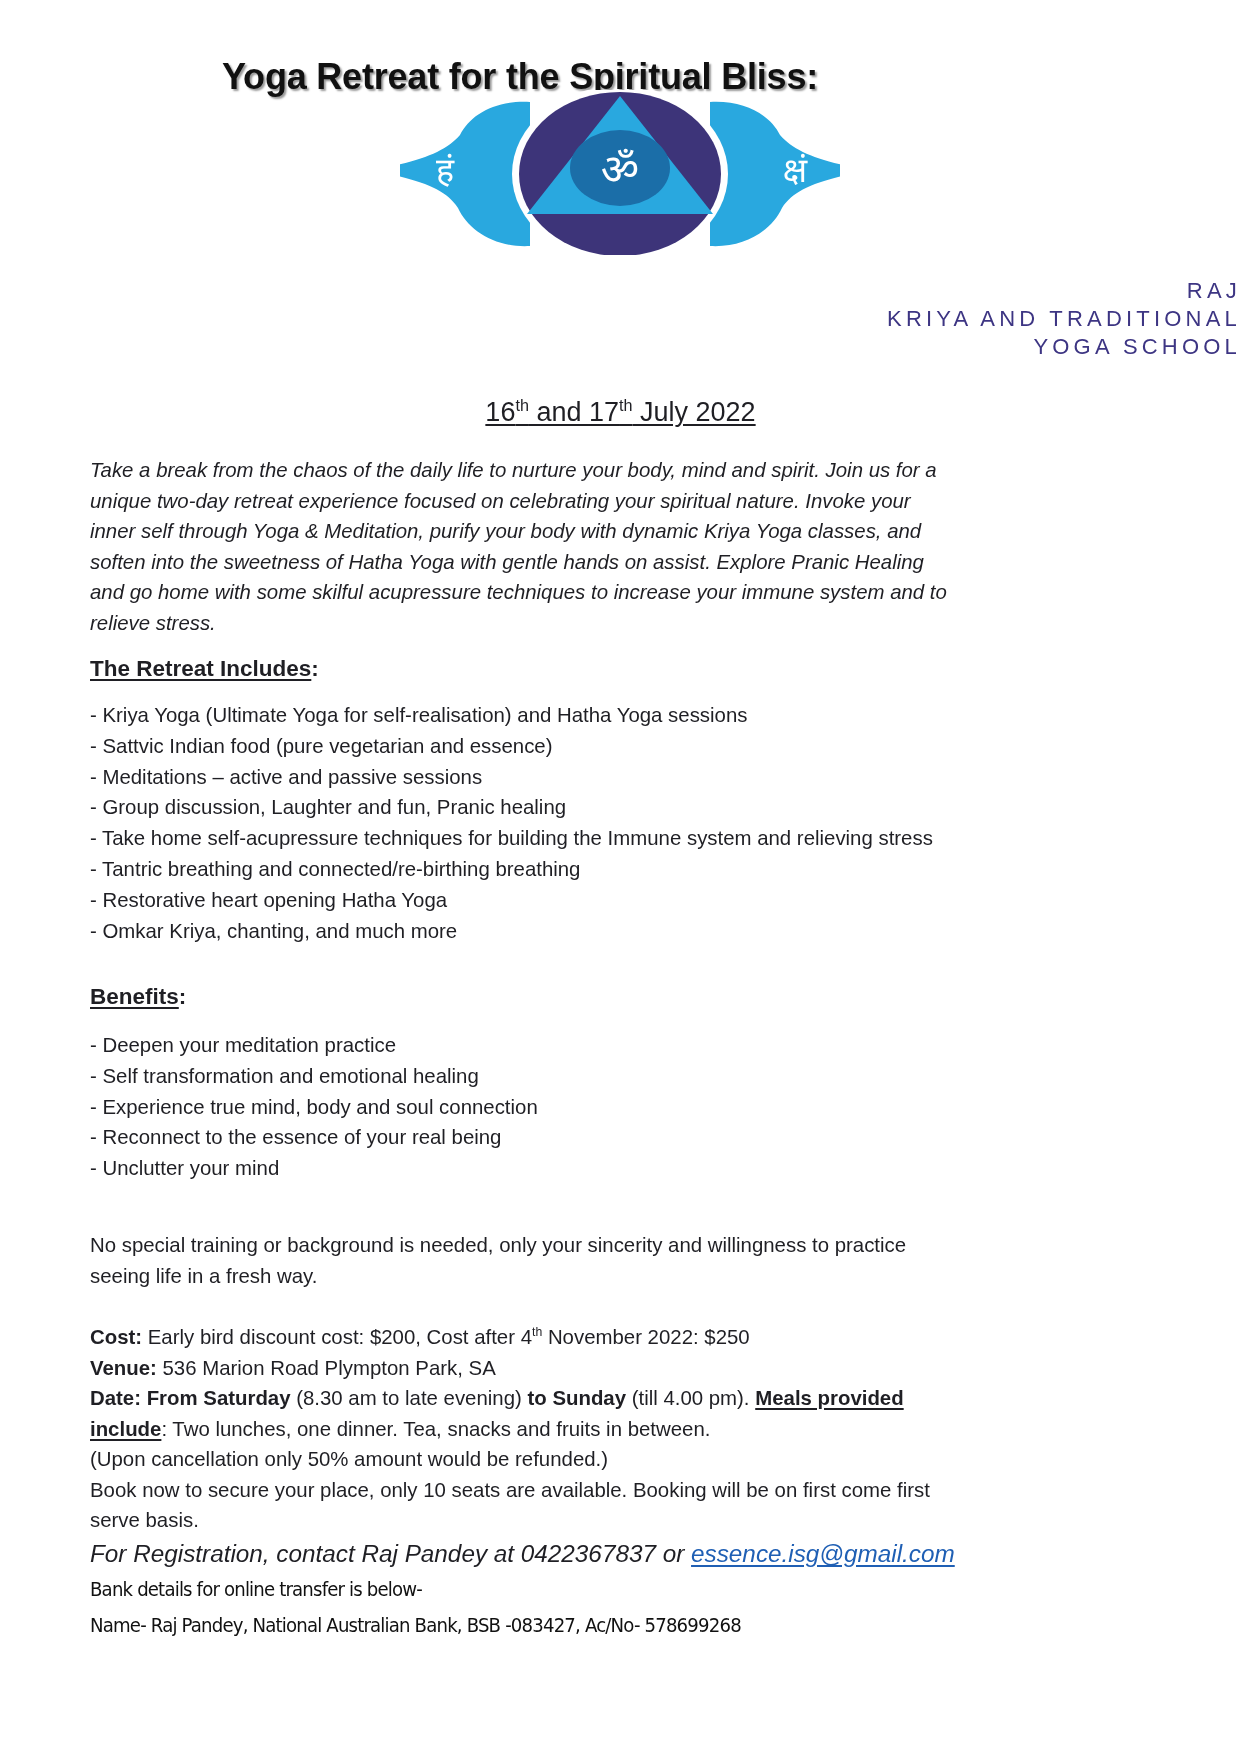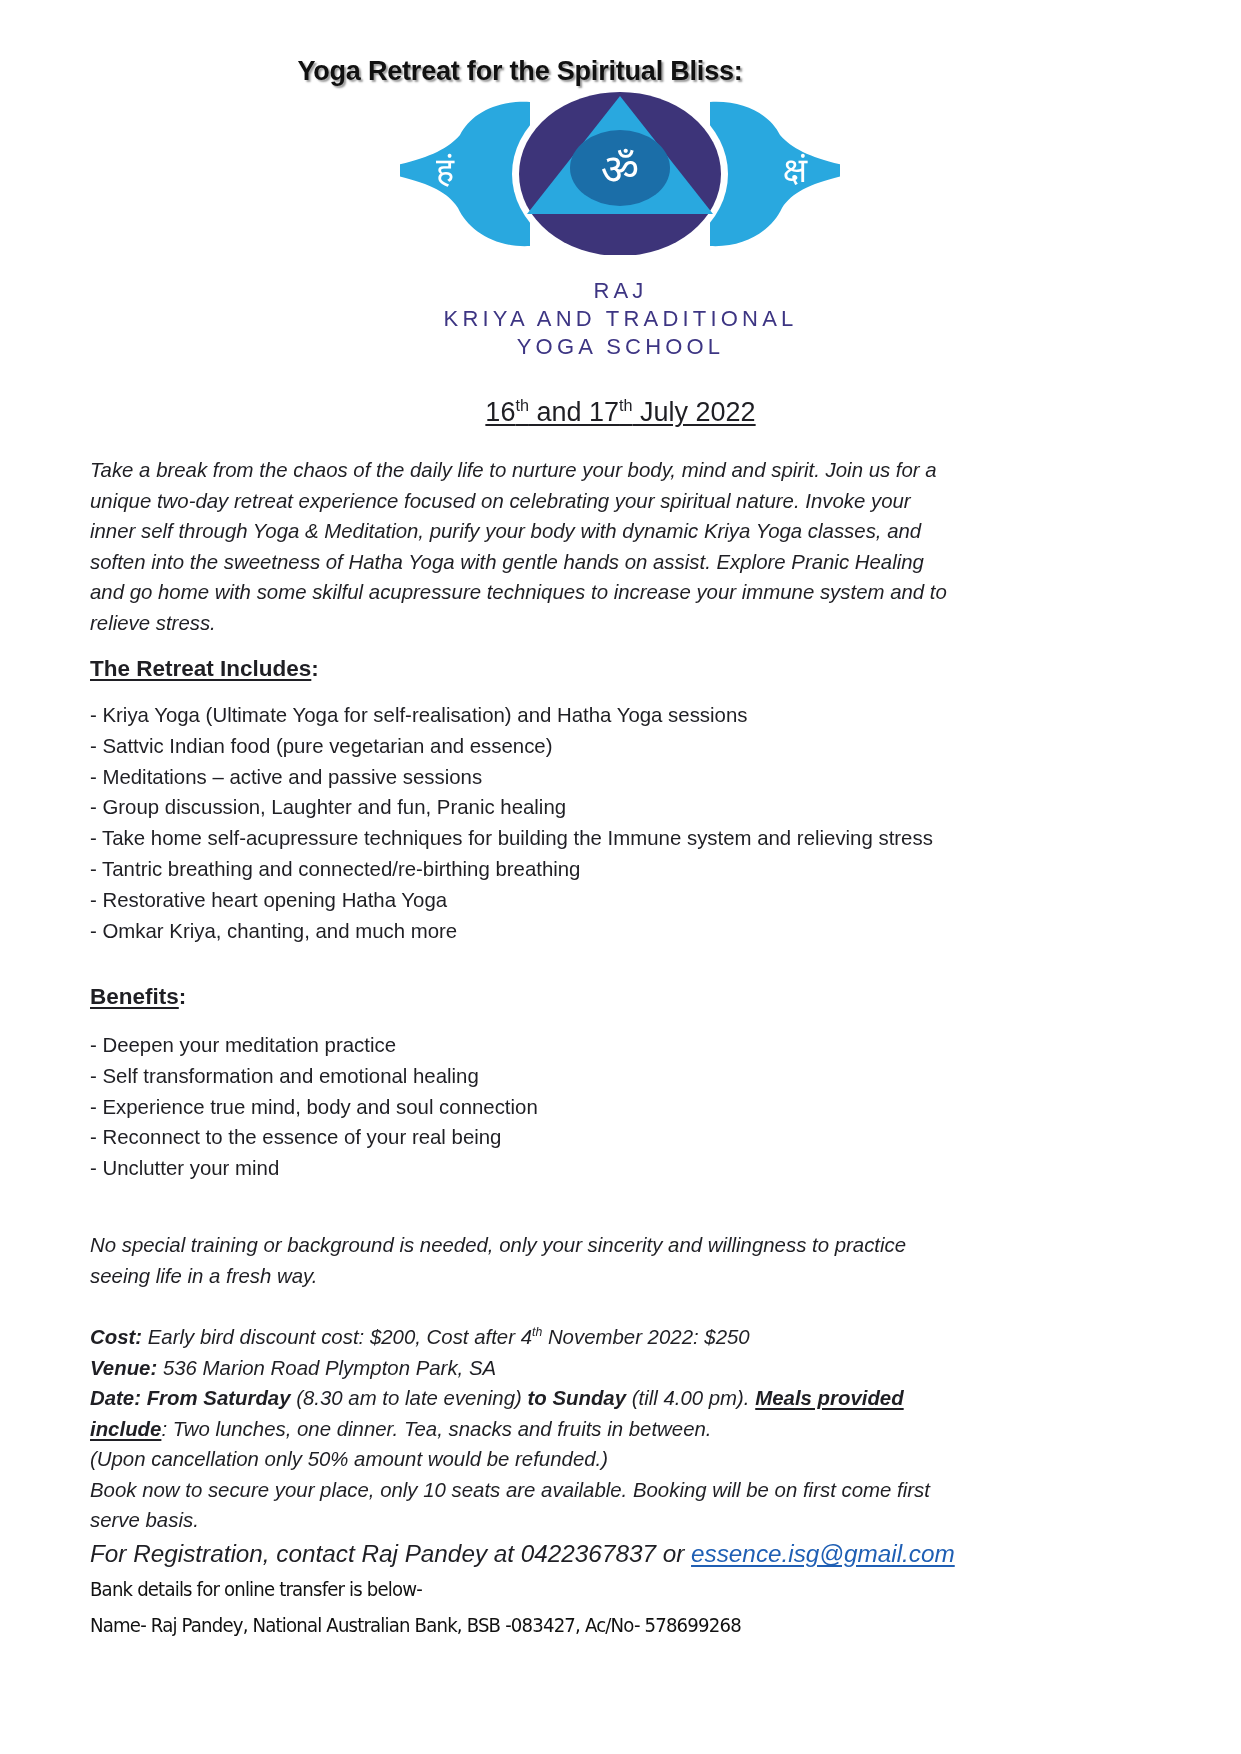--- a/index.html
+++ b/index.html
@@ -1,42 +1,42 @@
 <!DOCTYPE html>
 <html><head>
 <meta charset="utf-8">
 <style>
   html, body { margin:0; padding:0; background:#ffffff; }
   body { width:1241px; height:1754px; position:relative; overflow:hidden;
          font-family:"Liberation Sans", sans-serif; color:#1f1f24; }
   .abs { position:absolute; }
-  #title { left:0; width:1040px; top:56px; text-align:center; font-weight:bold; font-size:27px;
+  #title { left:0; width:1040px; top:56px; text-align:center; font-weight:bold; font-size:36px;
            color:#111; text-shadow:2px 2px 2px #9a9a9a; letter-spacing:-0.2px; }
   #logo { left:400px; top:90px; width:440px; height:165px; }
-  .logo-text { left:0; width:1241px; text-align:center; color:#3d3583; font-size:22px; letter-spacing:4.2px; }
+  .logo-text { left:0; width:1241px; text-align:right; color:#3d3583; font-size:22px; letter-spacing:4.2px; }
   #logo-raj { top:278px; }
   #logo-l2 { top:306px; }
   #logo-l3 { top:334px; }
   #date { left:0; width:1241px; top:397px; text-align:center; font-weight:normal; font-size:27px; }
   #date span.u { text-decoration:underline; text-underline-offset:3px; text-decoration-thickness:2px; }
   sup { font-size:60%; line-height:0; vertical-align:super; }
   #intro { left:90px; top:455px; width:1060px; font-style:italic; font-size:20.4px; line-height:30.5px; }
   .intro-line { display:block; white-space:nowrap; }
   .heading { left:90px; font-weight:bold; font-size:22.5px; }
   .heading .u { text-decoration:underline; text-underline-offset:3px; }
   #h-includes { top:656px;text-align:right; }
   #h-benefits { top:984px; }
   .list { left:90px; font-size:20.4px; line-height:30.8px; }
   .list .li { display:block; white-space:nowrap; }
   #includes-list { top:700px; }
   #benefits-list { top:1030px; }
   .para { left:90px; font-size:20.4px; line-height:30.5px; width:1080px; }
   #note { top:1230px; }
   #details { top:1322px; }
-  .line { display:block; white-space:nowrap;font-style:italic; }
+  .line { display:block; white-space:nowrap; }
   b.u, span.bu { text-decoration:underline; text-underline-offset:3px; }
   #registration { left:90px; top:1540px; font-style:italic; font-size:24.3px; white-space:nowrap; }
   #email-link { color:#1f5fb4; text-decoration:underline; text-underline-offset:3px; }
   .bank { left:90px; font-family:"DejaVu Sans", sans-serif; font-size:19.5px; letter-spacing:-0.9px;
           transform:scaleX(0.93); transform-origin:left; white-space:nowrap; color:#111; }
   #bank1 { top:1578px; }
   #bank2 { top:1614px; }
 </style>
 </head>
 <body>

